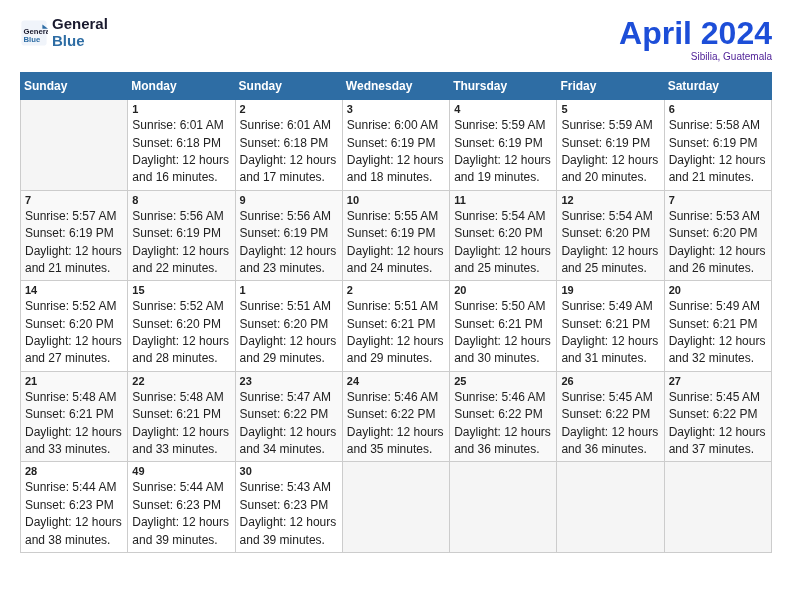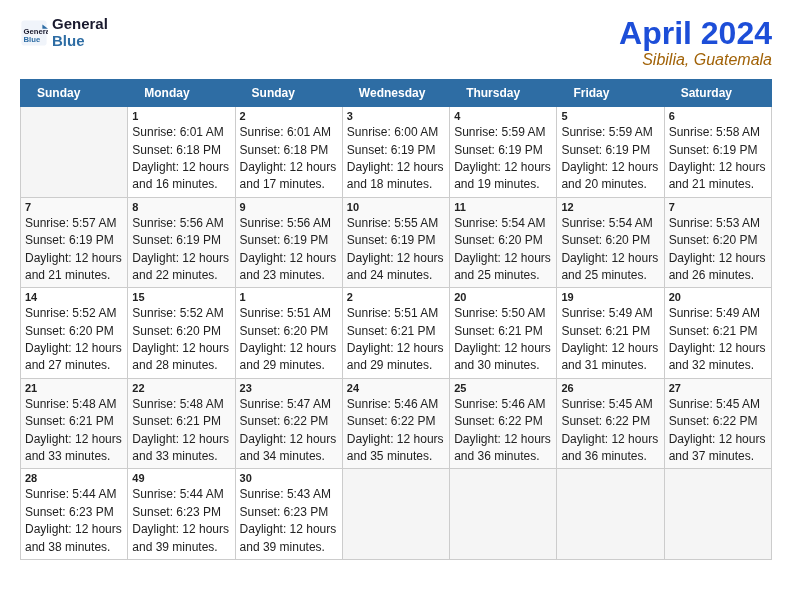--- a/index.html
+++ b/index.html
@@ -34,35 +34,34 @@
     .title-block {
       text-align: right;
     }
     .month-title {
       font-size: 32px;
       font-weight: bold;
       color: #1d4ed8;
       line-height: 1.1;
     }
     .location {
-      font-size: 16px;
-      color: #a16207;
-      font-style: italic;
+      font-size: 10px;
+      color: #4c1d95;
     }
     table {
       width: 100%;
       border-collapse: collapse;
       table-layout: fixed;
     }
     thead tr th {
       background: #2e6da4;
       color: #fff;
       font-size: 12px;
       font-weight: bold;
-      padding: 6px 16px;
+      padding: 6px 3px;
       text-align: left;
       border: 1px solid #2e6da4;
     }
     tbody tr td {
       border: 1px solid #ccc;
       vertical-align: top;
       padding: 3px 4px;
       font-size: 9.5px;
       color: #222;
       height: 78px;

